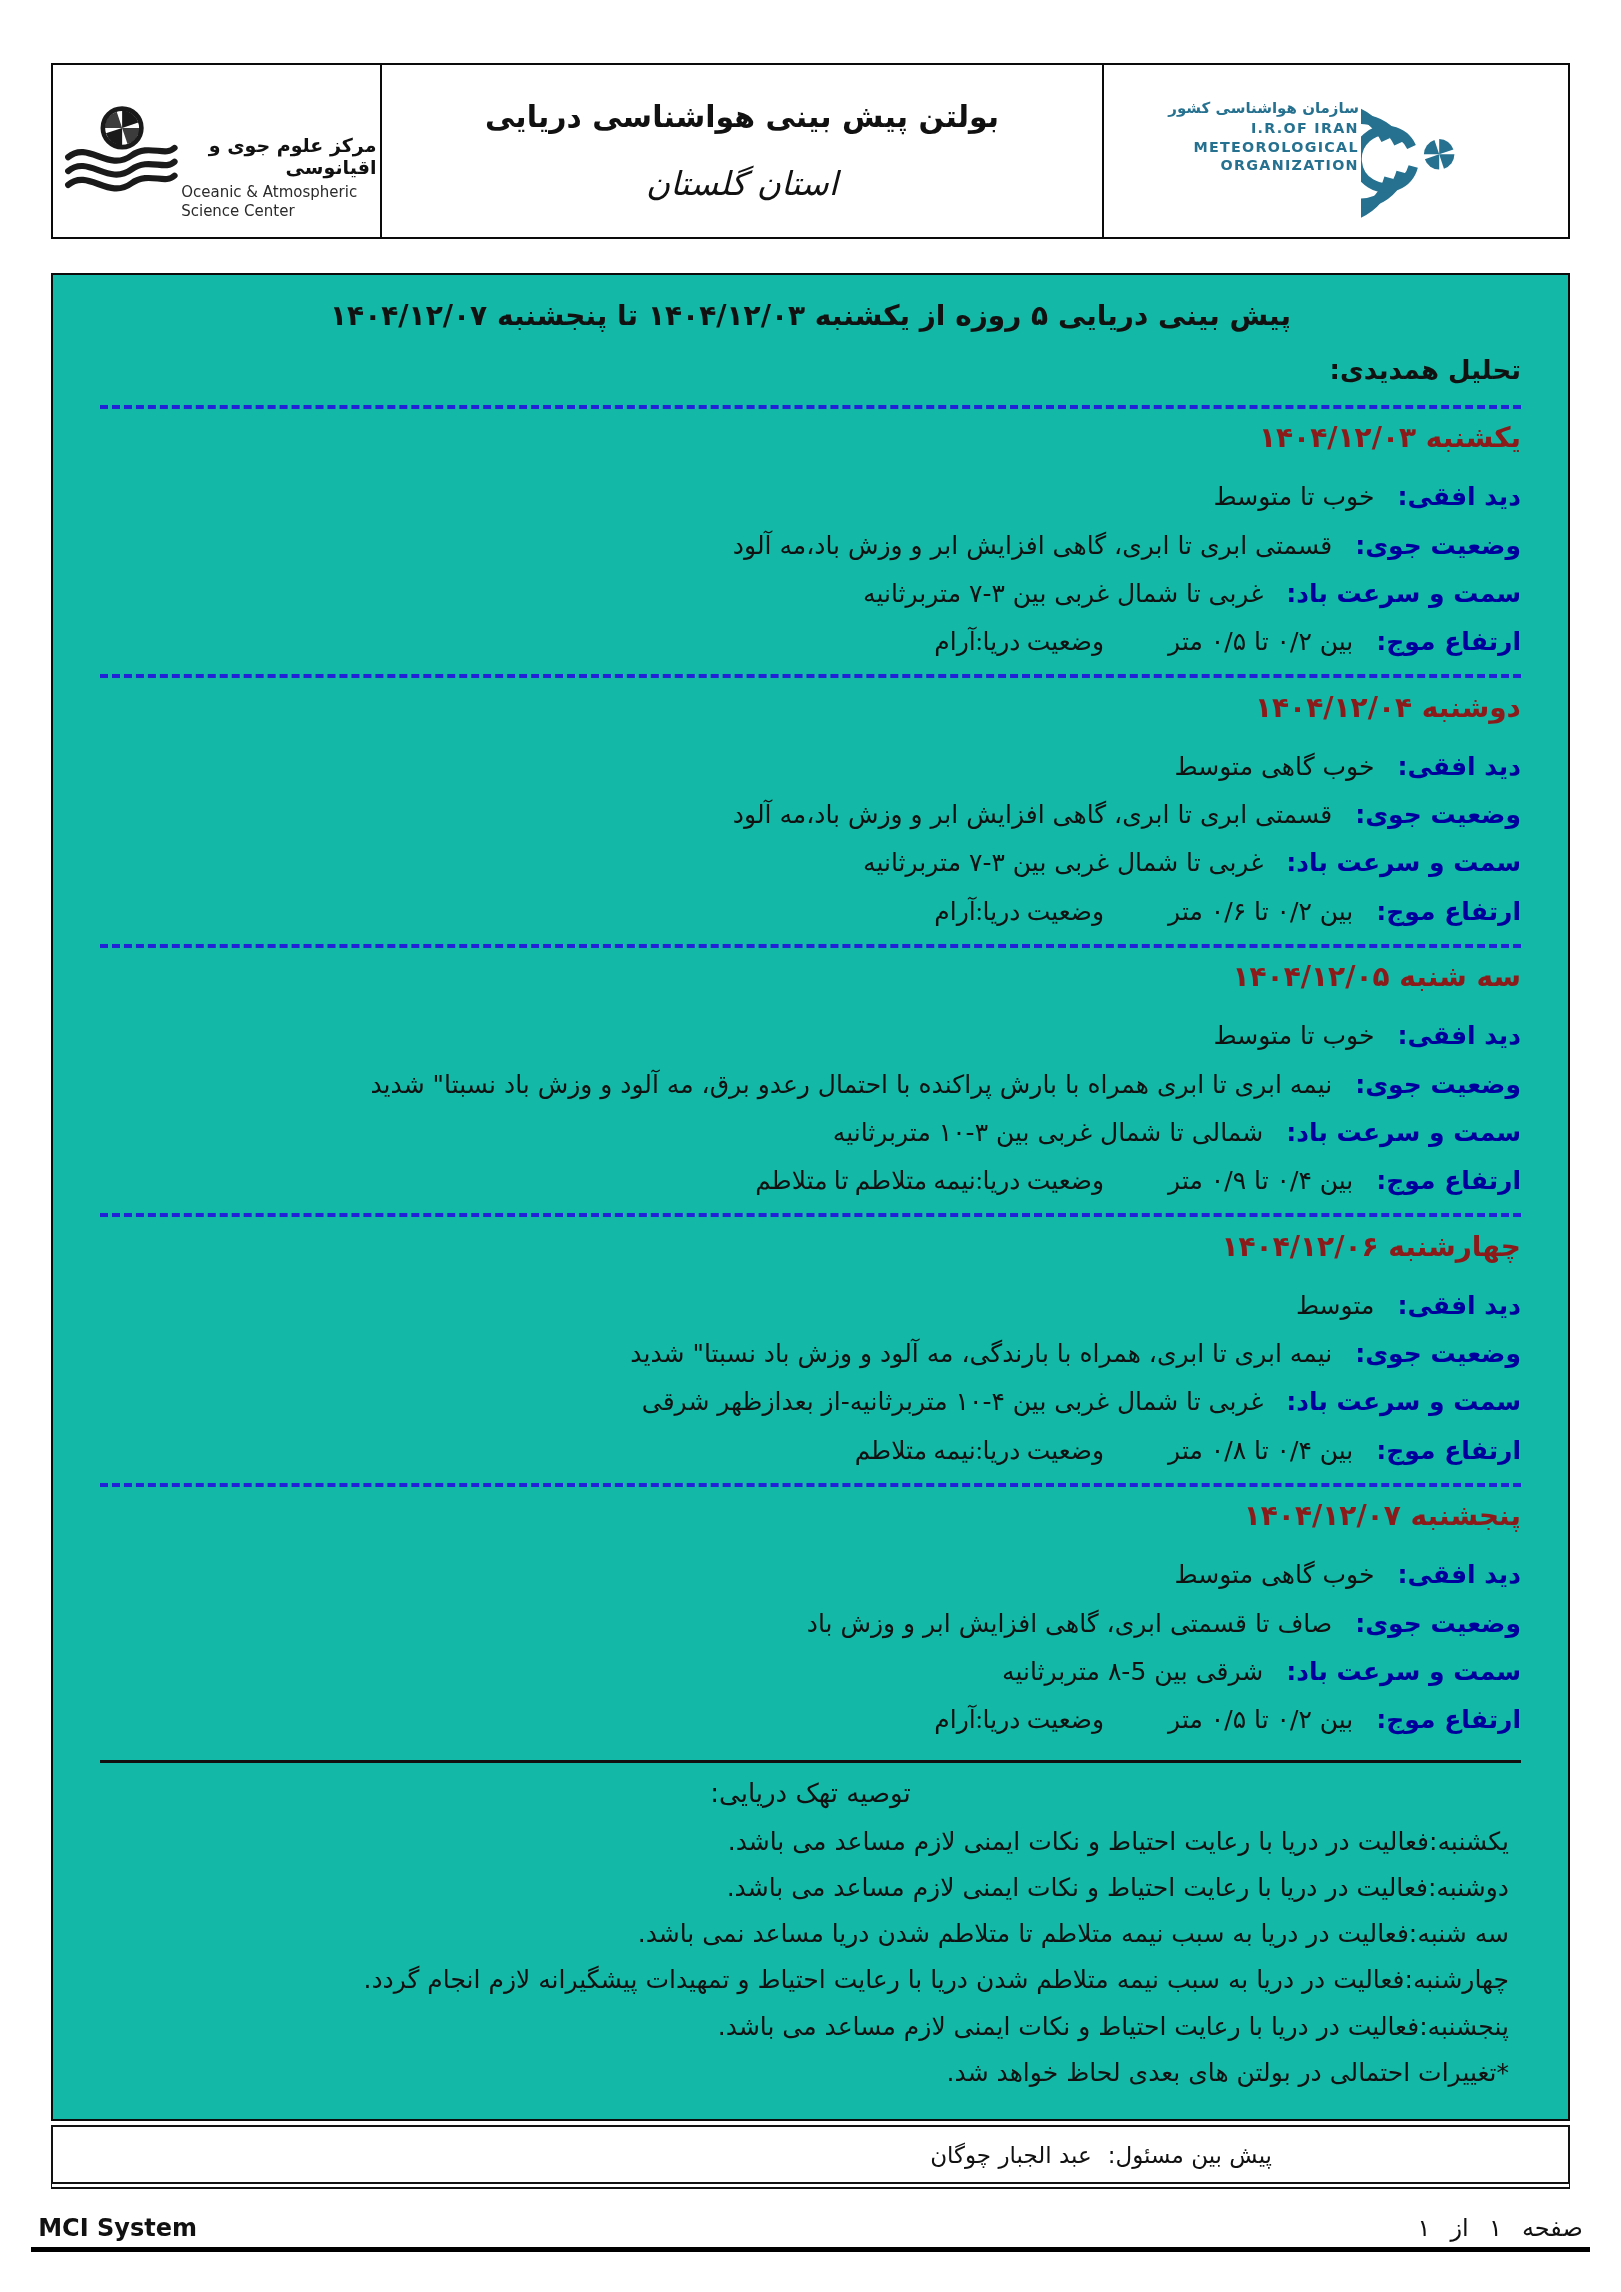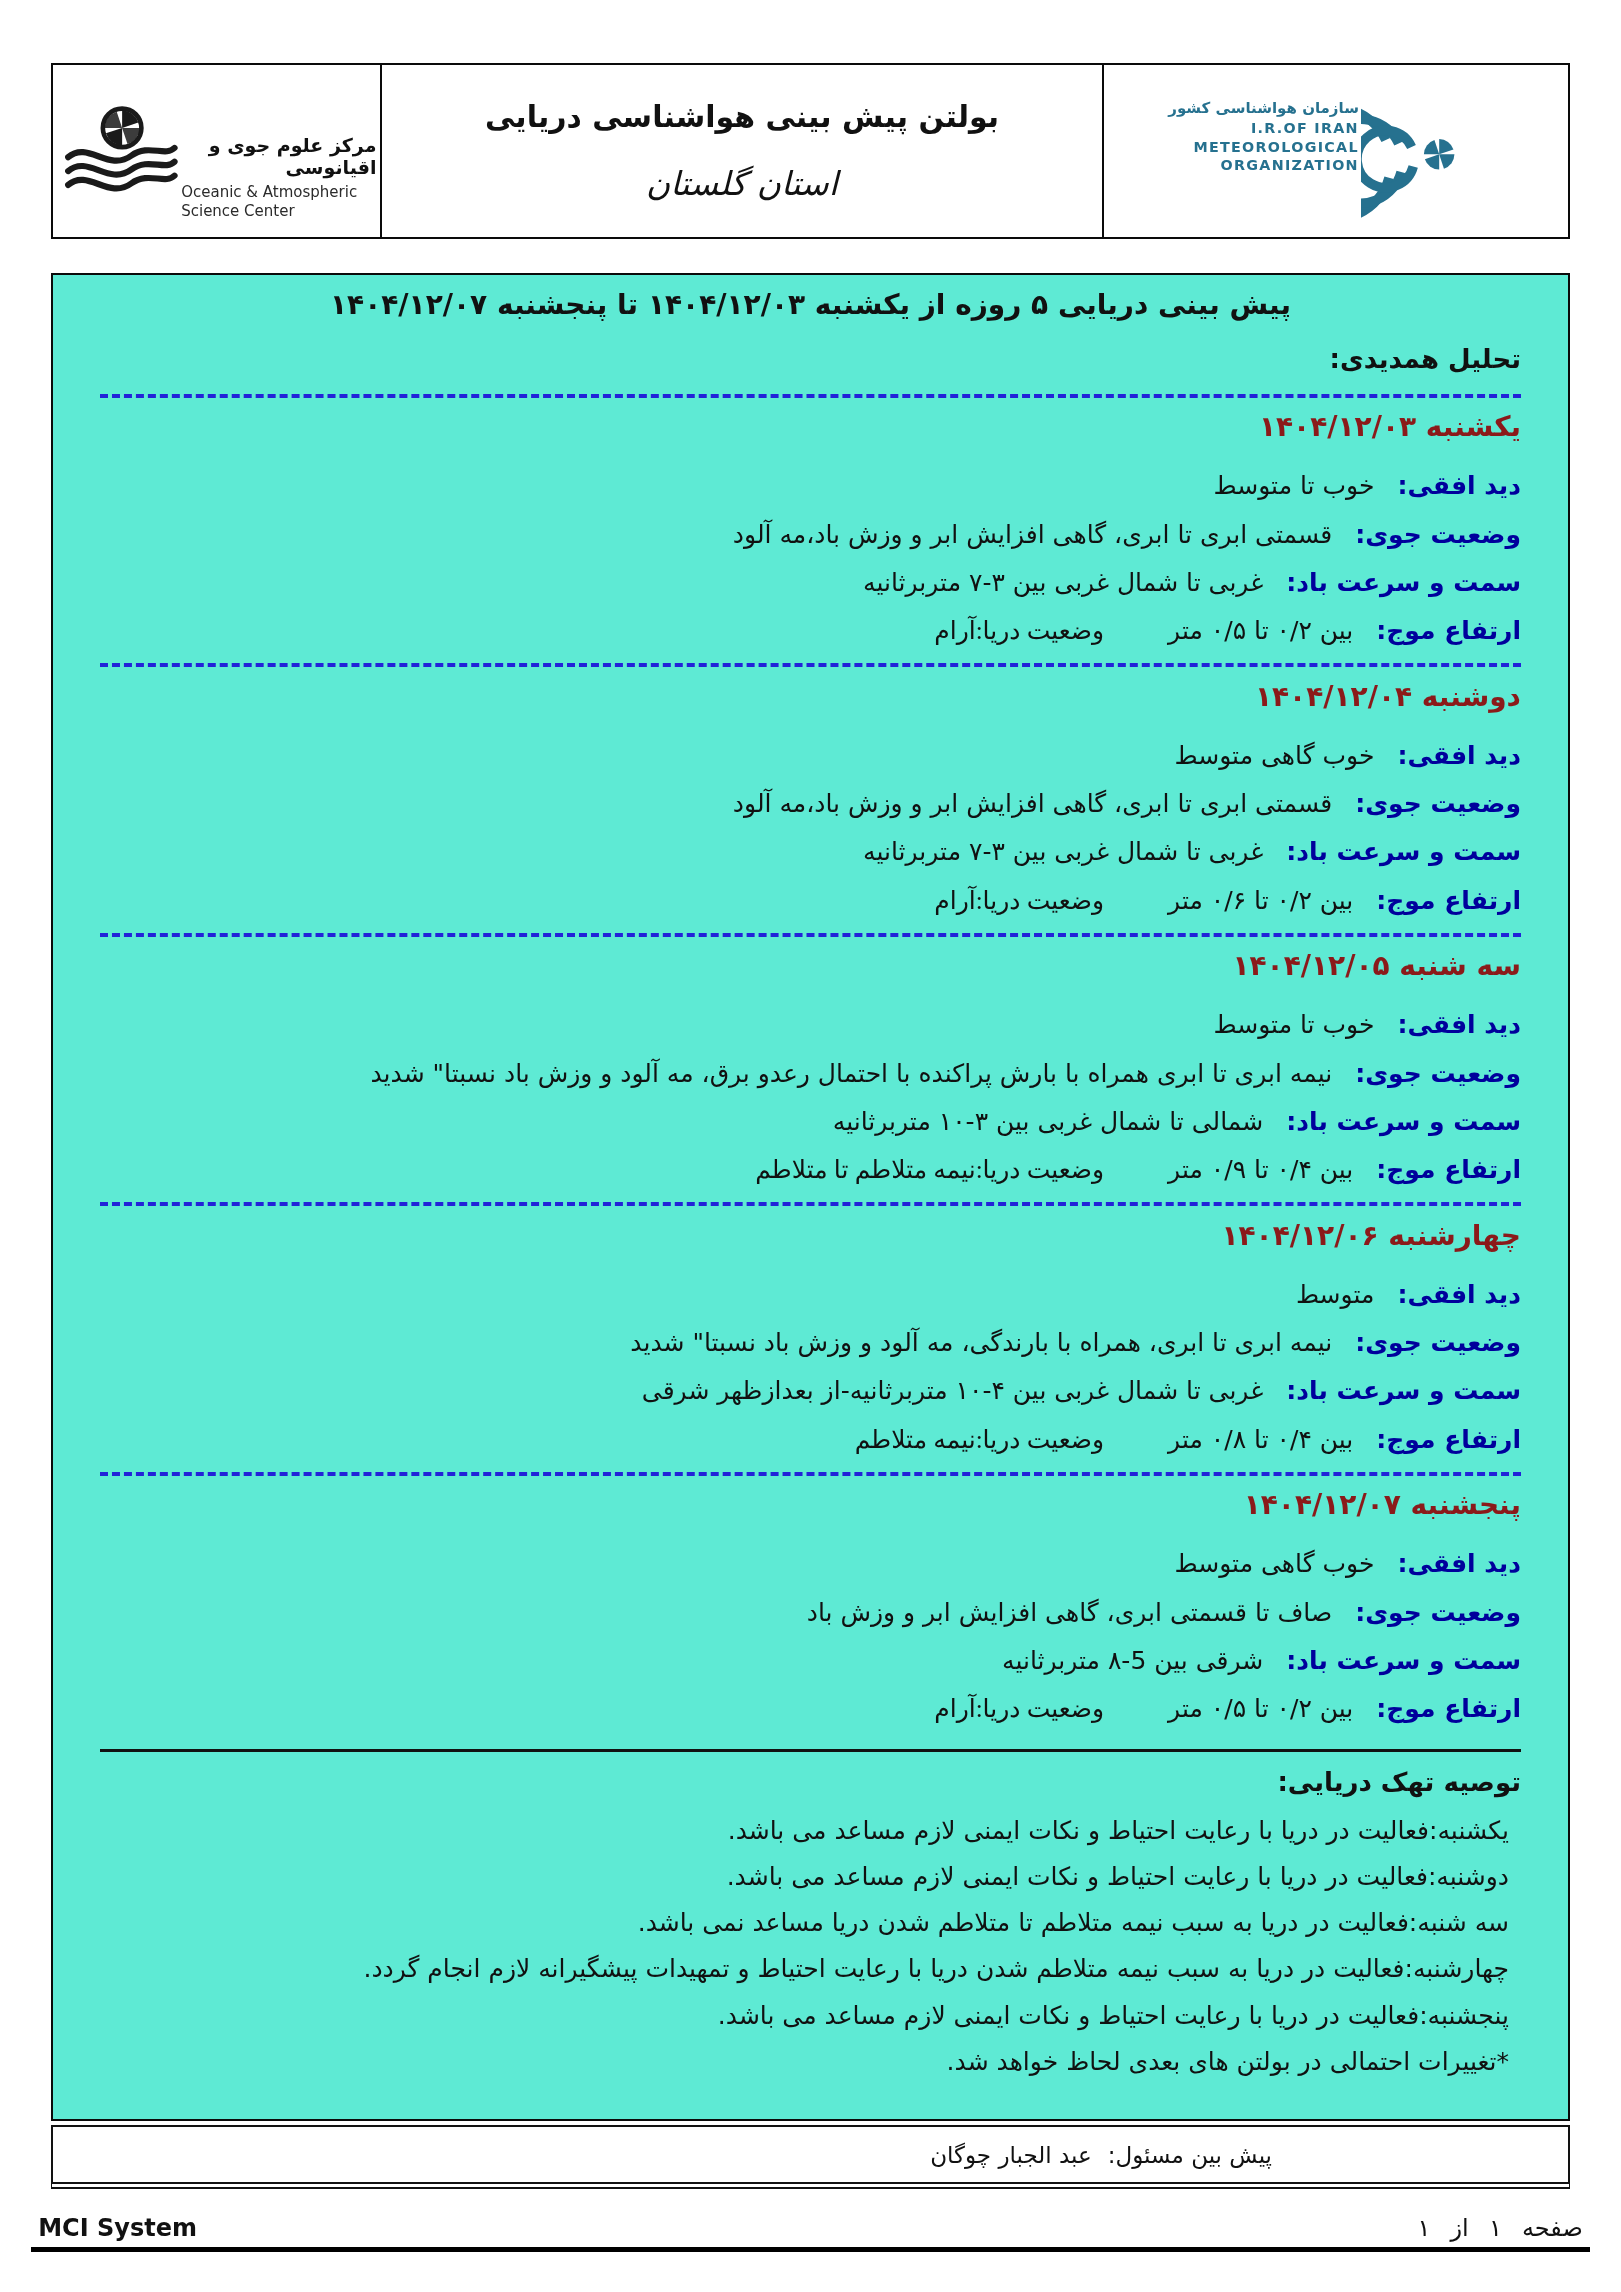--- a/index.html
+++ b/index.html
@@ -15,31 +15,31 @@
   .hdr-center{flex:1;border-right:2.7px solid #0a0a0a;display:flex;flex-direction:column;align-items:center;justify-content:center;gap:30px;}
   .hc-title{font-size:30px;font-weight:bold;direction:rtl;}
   .hc-sub{font-size:33px;direction:rtl;font-style:italic;}
   .hdr-right{width:464px;display:flex;align-items:center;justify-content:center;}
   .irimo{display:flex;align-items:flex-start;gap:1.8px;}
   .ir-text{display:flex;flex-direction:column;align-items:flex-end;padding-top:19.7px;}
   .ir-fa{font-size:15px;font-weight:bold;color:#26718F;direction:rtl;margin-bottom:1.8px;}
   .ir-en{font-size:14.3px;font-weight:bold;color:#26718F;letter-spacing:1.3px;line-height:1.3;}
 
   
-  .main{position:absolute;top:273px;left:51px;right:51px;bottom:172px;border:2.7px solid #0a0a0a;padding:6px 47px 9px;box-sizing:border-box;overflow:hidden;background:#5eead4;}
+  .main{position:absolute;top:273px;left:51px;right:51px;bottom:172px;border:2.7px solid #0a0a0a;padding:17px 47px 9px;box-sizing:border-box;overflow:hidden;background:#14b8a6;}
   .f-title{text-align:center;font-weight:bold;font-size:28px;margin:7.2px 0 23px;}
   .analysis{text-align:right;font-weight:bold;font-size:26px;margin:0 0 19.7px;}
   .sep{border-top:4.5px dashed #2222D8;margin:10.7px 0 9px;height:0;}
   .date{color:#8B1A1A;font-weight:bold;font-size:28px;margin:12.5px 0 27px;text-align:right;}
   .row{font-size:25px;margin:17px 0;text-align:right;line-height:1.25;}
   .lbl{color:#00009C;font-weight:bold;}
   .val{margin-right:23px;}
   .sea{margin-right:64px;font-family:Liberation Serif, serif;}
   .solid{border-top:3.6px solid #111;margin:25px 0 14.3px;height:0;}
-  .adv-title{text-align:right;font-weight:bold;font-size:26px;margin:3.6px 0 18px;}
+  .adv-title{text-align:center;font-weight:normal;font-size:26px;margin:3.6px 0 18px;}
   .adv-line{text-align:right;font-size:25px;margin:15px 12px;line-height:1.25;}
 
   
   .fbox{position:absolute;left:51px;right:51px;top:2125px;height:64px;border:2.7px solid #121212;border-bottom:7.2px double #121212;box-sizing:border-box;display:flex;align-items:center;justify-content:flex-start;direction:rtl;padding-right:296px;background:#fff;font-size:23px;}
   .fbox .fname{margin-right:16px;}
   .mci{position:absolute;left:31px;right:31px;top:2201px;height:41px;border-bottom:5.4px solid #000;display:flex;justify-content:space-between;align-items:flex-end;direction:ltr;padding:0 7.2px 5.4px;}
   .mci-sys{font-weight:bold;font-size:24px;font-family:"DejaVu Sans",sans-serif;}
   .mci-page{font-size:24px;direction:rtl;word-spacing:12.5px;}
 </style>
 </head>

